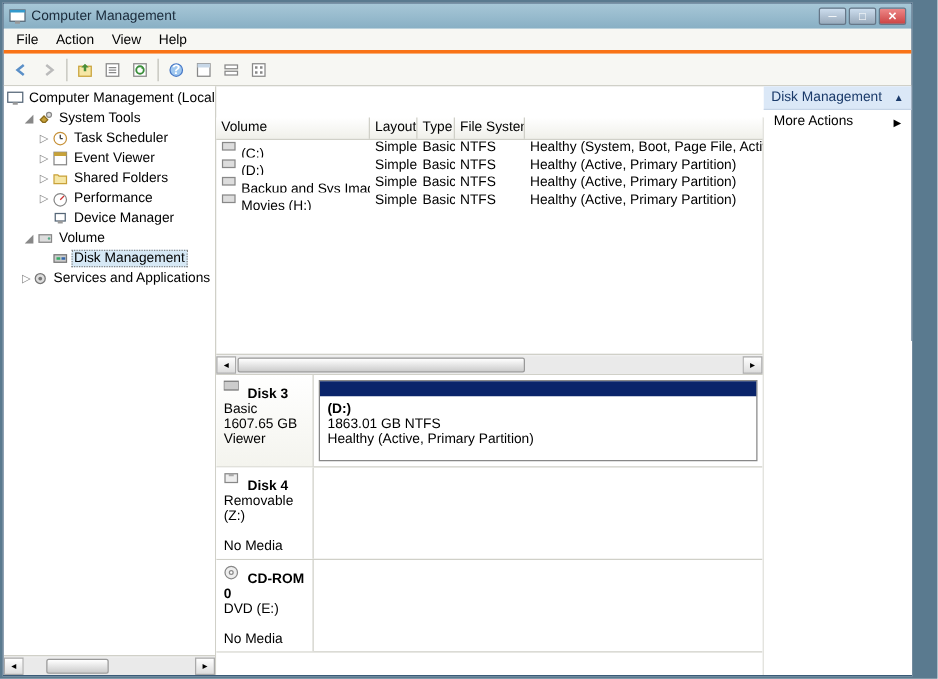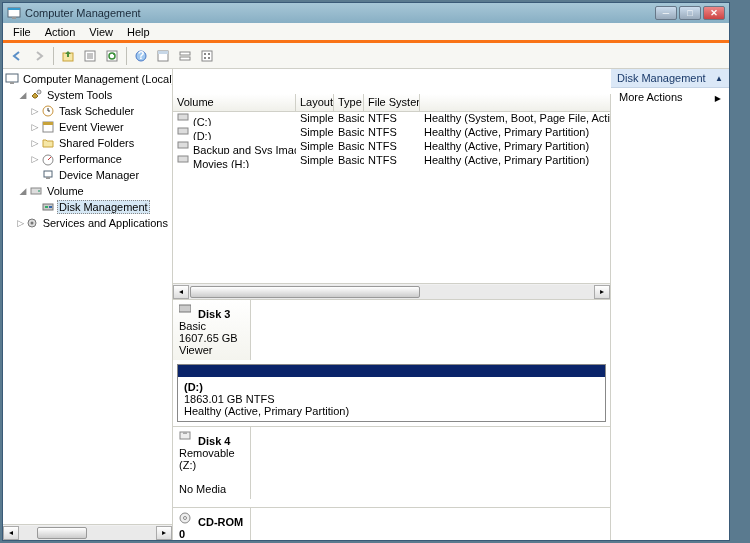--- a/index.html
+++ b/index.html
@@ -29,21 +29,21 @@
   .hscroll .thumb{position:absolute;height:12px;top:1px;background:linear-gradient(#fff,#ccc);border:1px solid #999;border-radius:2px;}
   .midpane { flex:1; display:flex; flex-direction:column; border-right:1px solid #d0d0c8; min-width:0;margin-top:25px;}
   .vollist { height:206px; border-bottom:1px solid #d0d0c8; display:flex; flex-direction:column;}
   .colhdr { display:flex; background:linear-gradient(#fff,#f0f0ea); border-bottom:1px solid #d0d0c8; height:18px;}
   .colhdr div { border-right:1px solid #d0d0c8; padding:2px 4px; overflow:hidden; white-space:nowrap;}
   .rows { flex:1; overflow:hidden;}
   .row { display:flex; height:14px;}
   .row div { padding:0 4px; overflow:hidden; white-space:nowrap;}
   .c0{width:123px;} .c1{width:38px;} .c2{width:30px;} .c3{width:56px;} .c4{flex:1;}
   .diskpane { flex:1; overflow-y:auto; overflow-x:hidden; background:#fff; padding:0;}
-  .diskrow { display:flex; border-bottom:1px solid #d0d0c8; min-height:74px;flex-direction:column;}
+  .diskrow { display:flex; border-bottom:1px solid #d0d0c8; min-height:74px;}
   .diskmeta { width:78px; border-right:1px solid #d0d0c8; padding:4px 6px; background:#fff;}
   .diskmeta.h { background:linear-gradient(#fff,#f4f4ee);}
   .diskparts { flex:1; padding:4px; display:flex;}
   .part { flex:1; border:1px solid #888; padding:4px 6px; background:#fff;}
   .part .hdr { height:12px; background:#0a246a; margin:-4px -6px 4px -6px;}
   .legend { height:18px; border-top:1px solid #d0d0c8; display:flex; align-items:center; padding:0 6px; gap:6px; background:#fff; font-size:11px;}
   .swatch{width:10px;height:10px;display:inline-block;}
   .rightpane { width:118px; background:#fff; display:flex; flex-direction:column;}
   .rphdr { background:linear-gradient(#eef3fa,#dfe9f5); border-bottom:1px solid #c5d4e6; padding:3px 6px; font-weight:bold; color:#1a3a6a;}
   .rpsub { background:#dbe8f7; border-bottom:1px solid #c5d4e6; padding:3px 6px; color:#1a3a6a; display:flex; align-items:center;}

